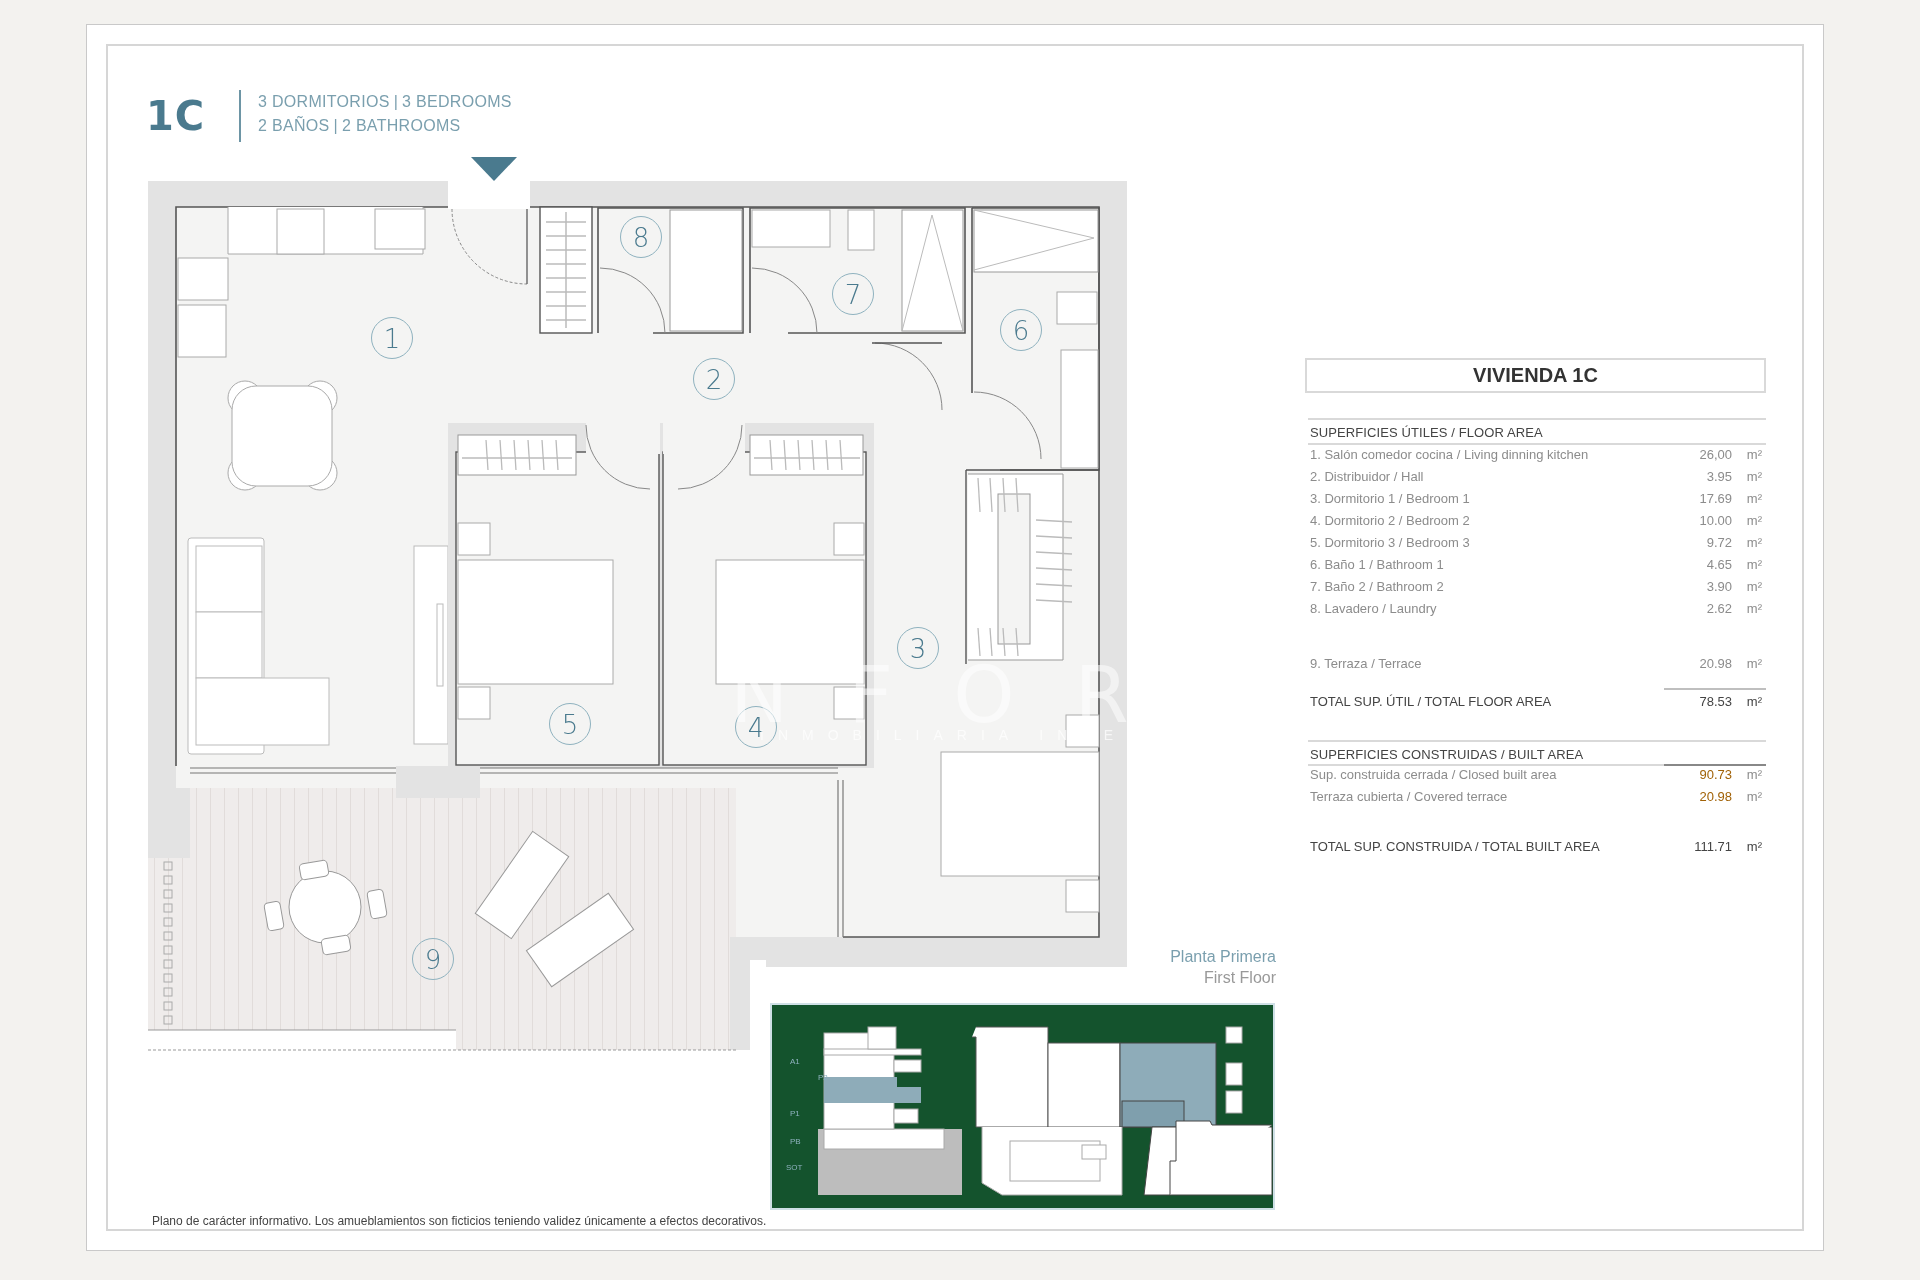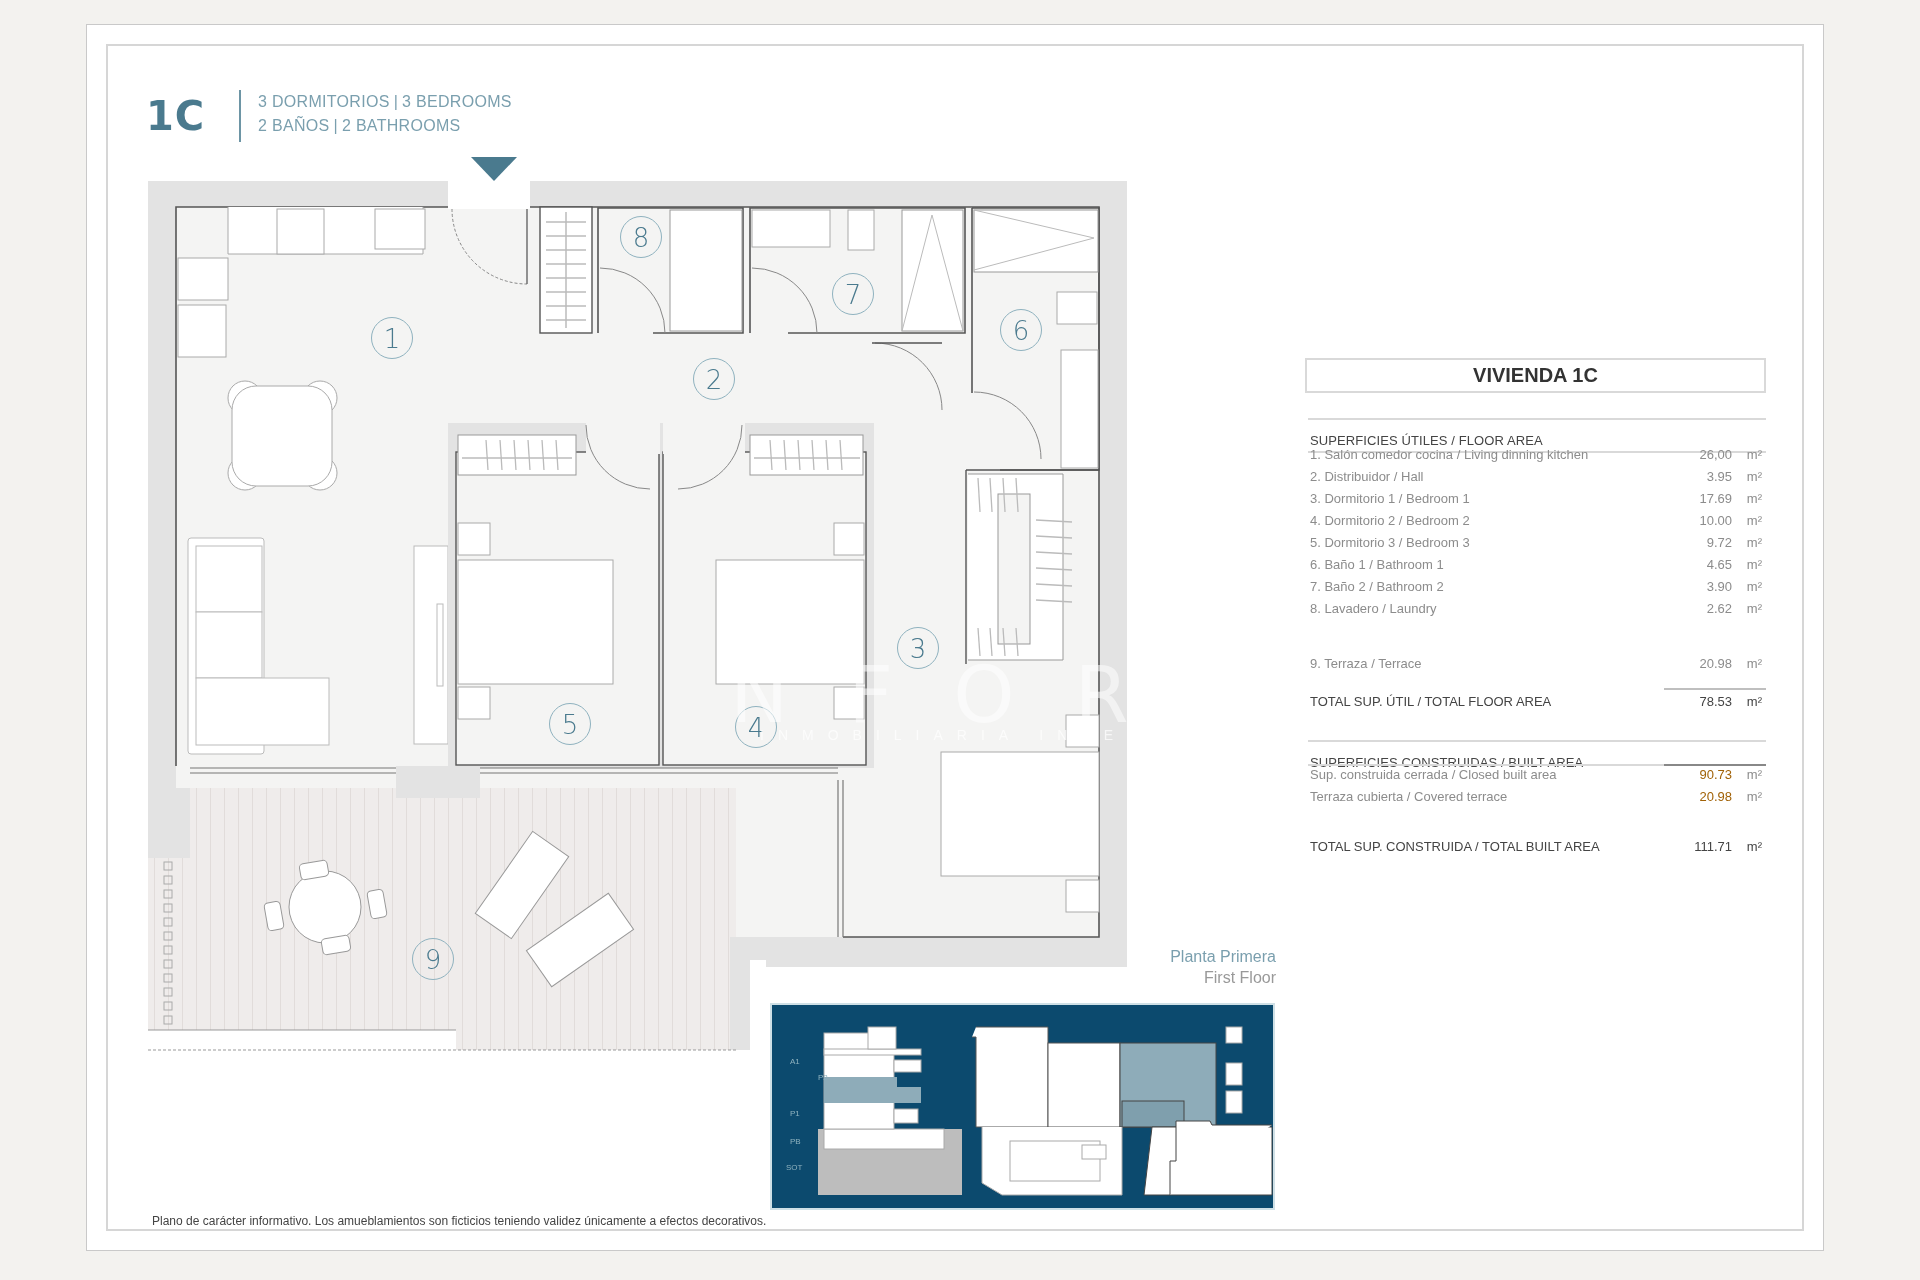--- a/index.html
+++ b/index.html
@@ -21,33 +21,33 @@
               color:#4a7a8e; font-size:26px; text-align:center; line-height:42px; box-sizing:border-box;
               font-family:"DejaVu Sans", sans-serif; font-weight:300; background:transparent; }
   .watermark { position:absolute; left:730px; top:650px; font-size:78px; letter-spacing:60px; color:rgba(255,255,255,0.55);
                font-family:"DejaVu Sans", sans-serif; font-weight:400; }
   .watermark-sub { position:absolute; left:760px; top:727px; font-size:14px; letter-spacing:14px; color:rgba(255,255,255,0.7); }
 
   
   .tbl-title { position:absolute; left:1305px; top:358px; width:461px; height:35px; border:2px solid #d9d9d9;
                box-sizing:border-box; text-align:center; font-weight:bold; font-size:20px; line-height:31px; color:#333; }
   .tbl-section { position:absolute; left:1308px; width:458px; border-top:2px solid #d9d9d9; }
-  .tbl-section-h { font-size:13px; color:#444; padding:5px 0 0 2px; height:18px; letter-spacing:0.1px;margin-top:8px; }
+  .tbl-section-h { font-size:13px; color:#444; padding:5px 0 0 2px; height:18px; letter-spacing:0.1px; }
   .tbl-section-h.under { border-bottom:2px solid #d9d9d9; }
   .row { position:absolute; left:1310px; width:456px; height:20px; font-size:13px; color:#8c8c8c; }
   .row .lbl { position:absolute; left:0; top:0; white-space:nowrap; }
   .row .val { position:absolute; right:34px; top:0; text-align:right; }
   .row .unit { position:absolute; right:4px; top:0; }
   .row.total { color:#444; }
   .row.strong .val { color:#a16207; }
   .total-rule { position:absolute; height:2px; background:#bfbfbf; }
 
   .plan-caption-1 { position:absolute; left:1150px; top:948px; width:126px; text-align:right; font-size:16px; color:#7a9fae; }
   .plan-caption-2 { position:absolute; left:1150px; top:969px; width:126px; text-align:right; font-size:16px; color:#999; }
-  .keyplan { position:absolute; left:770px; top:1003px; width:505px; height:207px; border:2px solid #cfe0e6; box-sizing:border-box; background:#0c4a6e; }
+  .keyplan { position:absolute; left:770px; top:1003px; width:505px; height:207px; border:2px solid #cfe0e6; box-sizing:border-box; background:#14532d; }
   .level-lbl { position:absolute; font-size:8px; color:#8fb2bf; }
   .disclaimer { position:absolute; left:110px; top:1214px; font-size:12px; color:#444; white-space:nowrap;margin-left:42px; }
 </style>
 </head>
 <body>
 
 <div class="card"></div>
 <div class="inner"></div>
 
 <div class="unit-code">1C</div>

